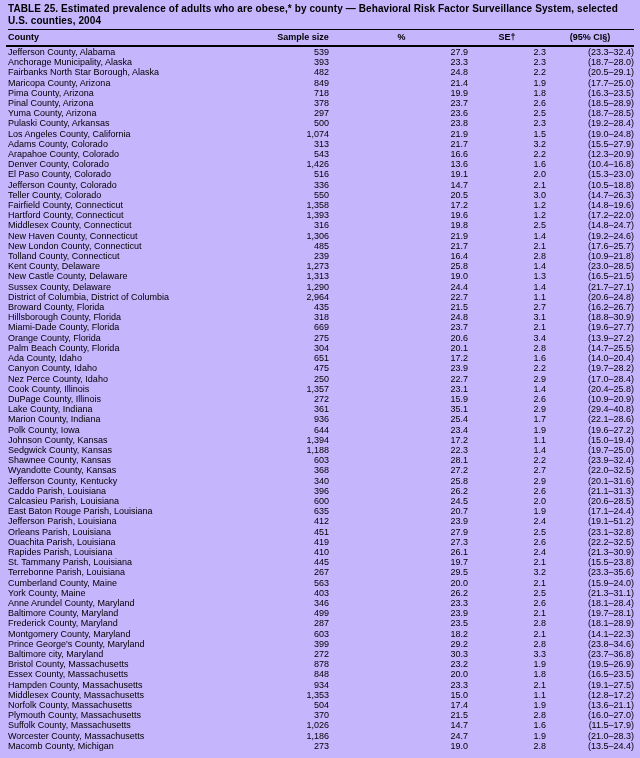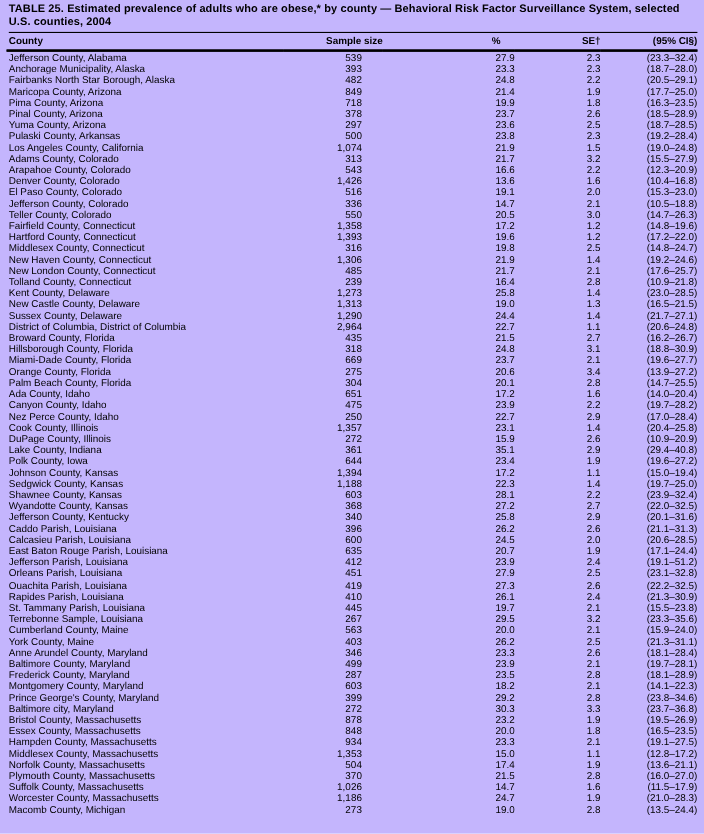--- a/index.html
+++ b/index.html
@@ -33,21 +33,21 @@
     margin: 0 6px 0 6px;
   }
   col.c-county { width: 252px; }
   col.c-sample { width: 90px; }
   col.c-pct    { width: 120px; }
   col.c-se     { width: 78px; }
   col.c-ci     { width: 88px; }
   thead th {
     font-size: 9px;
     font-weight: bold;
-    text-align: right;
+    text-align: center;
     padding: 2px 0 3px 0;
     border-bottom: 2px solid #000;
     white-space: nowrap;
   }
   thead th.h-county { text-align: left; padding-left: 2px; }
   thead th.h-pct    { padding-right: 13px; }
   thead th.h-sample { padding-right: 0; }
   tbody td {
     font-size: 9px;
     line-height: 10.2px;
@@ -332,20 +332,27 @@
           <td class="d-ci">(10.9–20.9)</td>
         </tr>
         <tr>
           <td class="d-county">Lake County, Indiana</td>
           <td class="d-sample">361</td>
           <td class="d-pct">35.1</td>
           <td class="d-se">2.9</td>
           <td class="d-ci">(29.4–40.8)</td>
         </tr>
         <tr>
+          <td class="d-county">Marion County, Indiana</td>
+          <td class="d-sample">936</td>
+          <td class="d-pct">25.4</td>
+          <td class="d-se">1.7</td>
+          <td class="d-ci">(22.1–28.6)</td>
+        </tr>
+        <tr>
           <td class="d-county">Polk County, Iowa</td>
           <td class="d-sample">644</td>
           <td class="d-pct">23.4</td>
           <td class="d-se">1.9</td>
           <td class="d-ci">(19.6–27.2)</td>
         </tr>
         <tr>
           <td class="d-county">Johnson County, Kansas</td>
           <td class="d-sample">1,394</td>
           <td class="d-pct">17.2</td>
@@ -430,21 +437,21 @@
           <td class="d-ci">(21.3–30.9)</td>
         </tr>
         <tr>
           <td class="d-county">St. Tammany Parish, Louisiana</td>
           <td class="d-sample">445</td>
           <td class="d-pct">19.7</td>
           <td class="d-se">2.1</td>
           <td class="d-ci">(15.5–23.8)</td>
         </tr>
         <tr>
-          <td class="d-county">Terrebonne Sample, Louisiana</td>
+          <td class="d-county">Terrebonne Parish, Louisiana</td>
           <td class="d-sample">267</td>
           <td class="d-pct">29.5</td>
           <td class="d-se">3.2</td>
           <td class="d-ci">(23.3–35.6)</td>
         </tr>
         <tr>
           <td class="d-county">Cumberland County, Maine</td>
           <td class="d-sample">563</td>
           <td class="d-pct">20.0</td>
           <td class="d-se">2.1</td>

